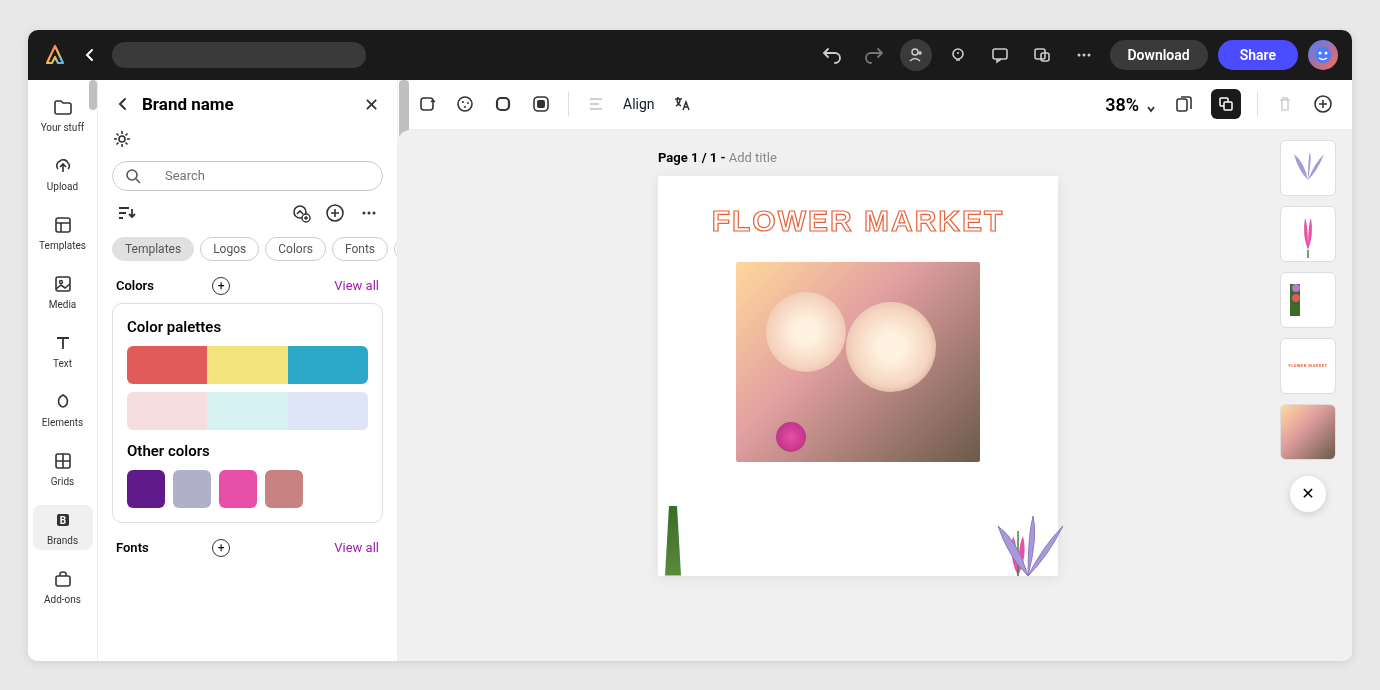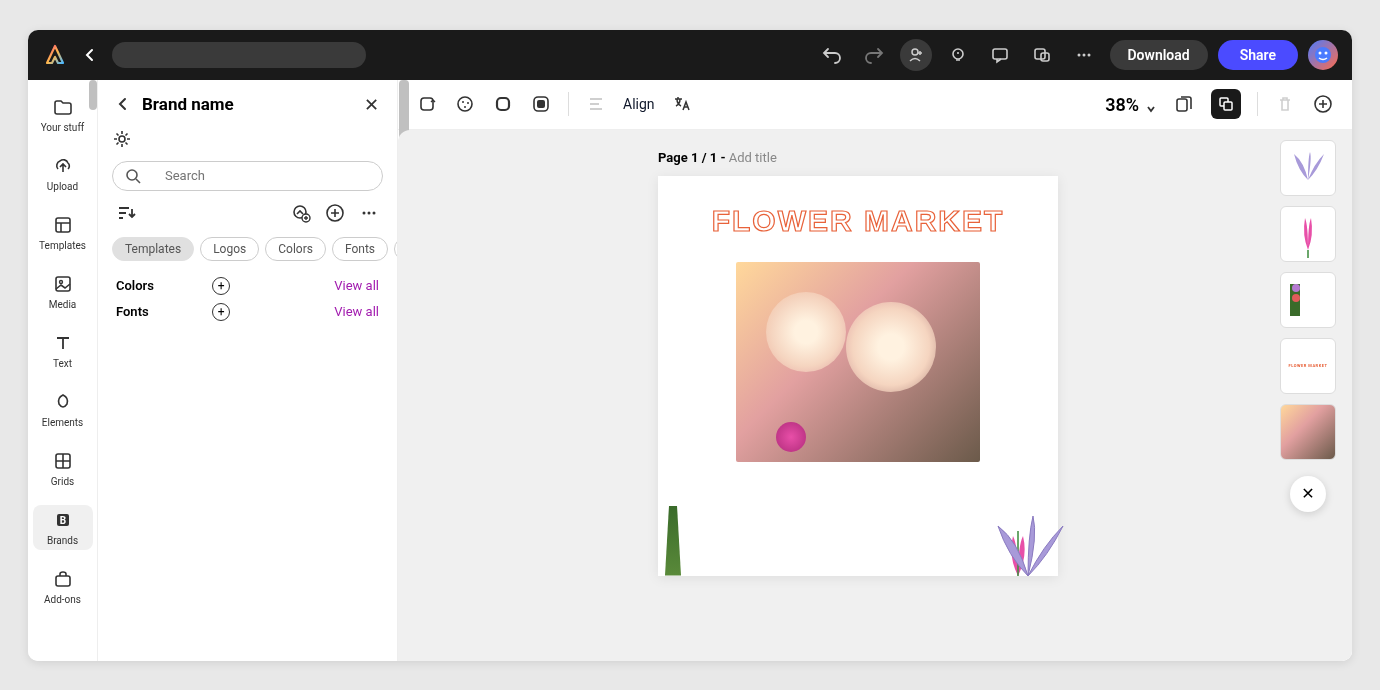--- a/index.html
+++ b/index.html
@@ -295,20 +295,40 @@
         <div class="chip">Colors</div>
         <div class="chip">Fonts</div>
         <div class="chip">T</div>
       </div>
       <div class="section-head">
         <span class="section-title">Colors</span>
         <div class="section-add">+</div>
         <div style="flex:1"></div>
         <span class="view-all">View all</span>
       </div>
+      <div class="color-card">
+        <div class="card-sub">Color palettes</div>
+        <div class="palette-row">
+          <div style="background:#e15b5b"></div>
+          <div style="background:#f2e47a"></div>
+          <div style="background:#2ea8c9"></div>
+        </div>
+        <div class="palette-row">
+          <div style="background:#f7dede"></div>
+          <div style="background:#d6f2f2"></div>
+          <div style="background:#dde4f5"></div>
+        </div>
+        <div class="card-sub" style="margin-top:12px">Other colors</div>
+        <div class="other-row">
+          <div class="swatch" style="background:#611a8a"></div>
+          <div class="swatch" style="background:#b0b0c9"></div>
+          <div class="swatch" style="background:#e84fa8"></div>
+          <div class="swatch" style="background:#c98282"></div>
+        </div>
+      </div>
       <div class="section-head">
         <span class="section-title">Fonts</span>
         <div class="section-add">+</div>
         <div style="flex:1"></div>
         <span class="view-all">View all</span>
       </div>
     </div>
 
     <div class="canvas-shell">
       <div class="canvas-toolbar">

